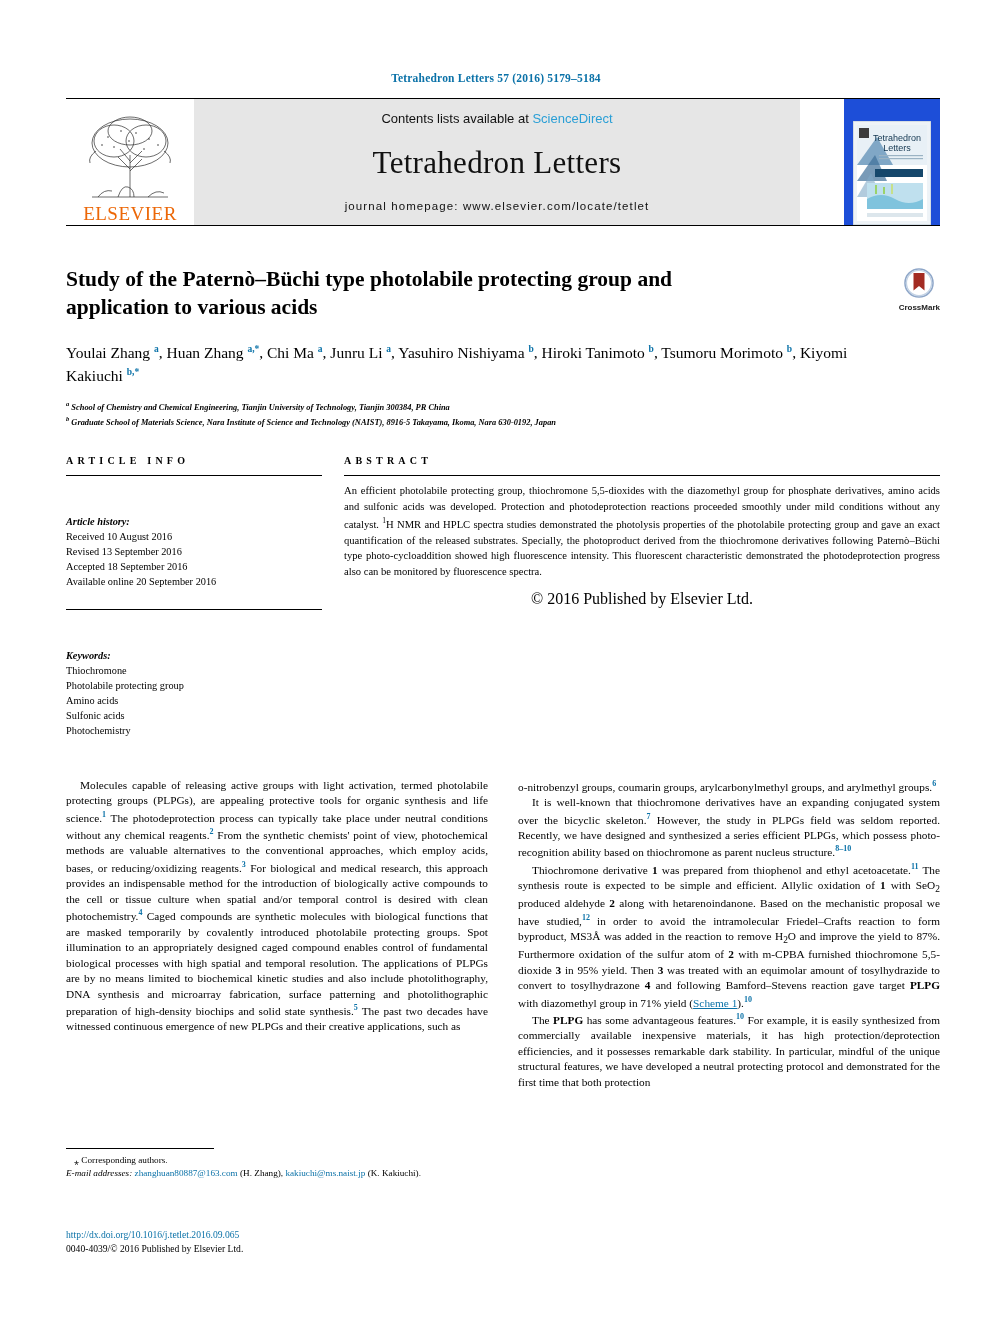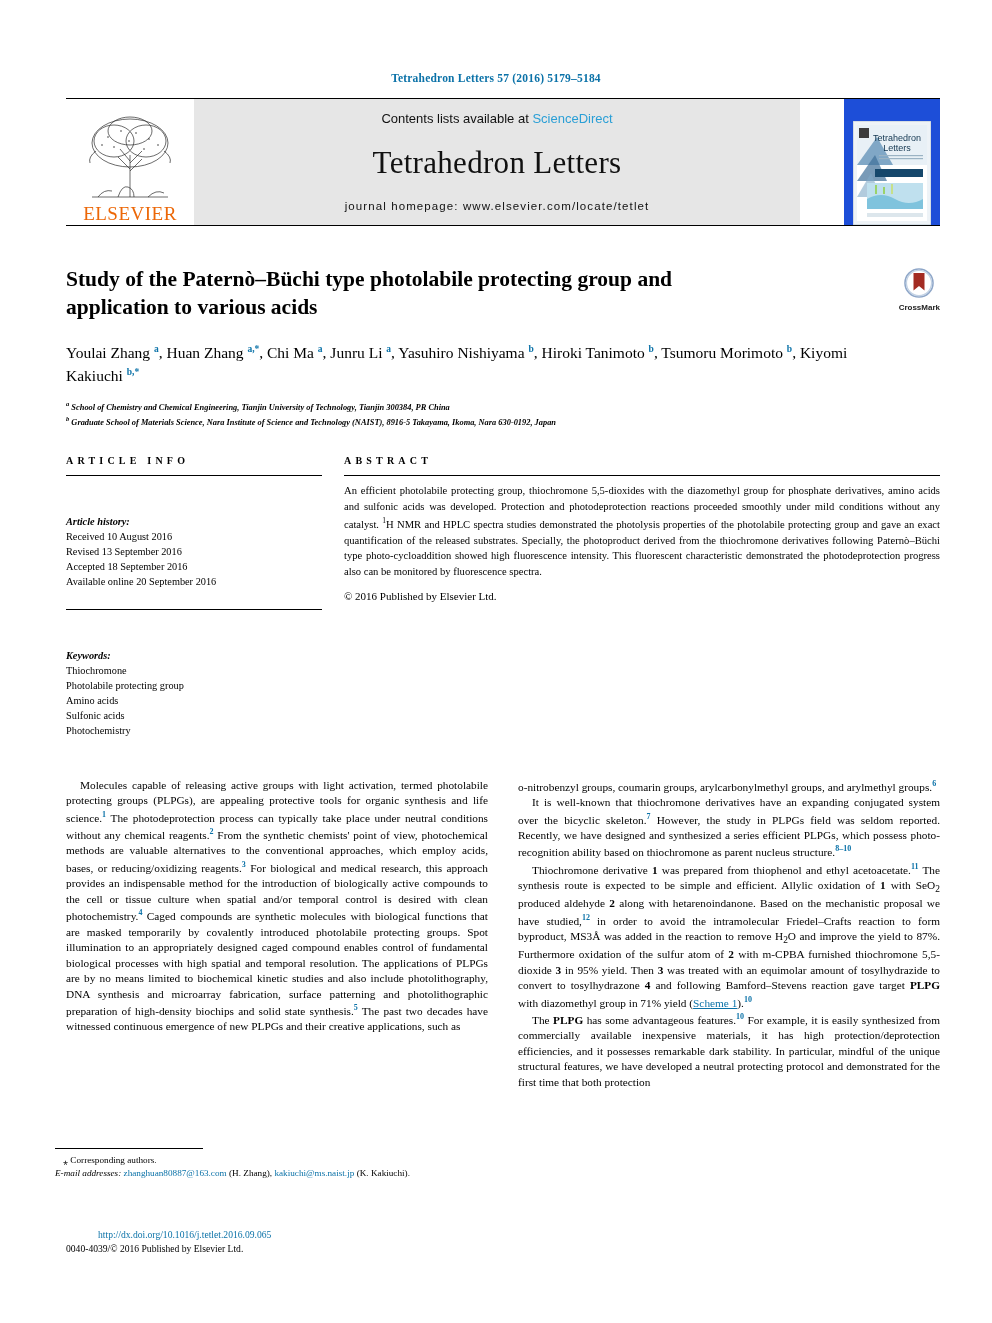--- a/index.html
+++ b/index.html
@@ -104,21 +104,21 @@
   .rule{border-top:1.4px solid #000;}
   .rule-thin{border-top:.8px solid #000;}
   .info-body{font-family:"Liberation Serif", serif;font-size:10.3px;line-height:1.46;padding-top:6px;}
   .info-label{font-style:italic;font-weight:bold;margin-top:32px;}
   .kw-block{margin-top:13px;padding-top:6px;}
   .abs-body{
     font-family:"Liberation Serif", serif;
     font-size:10.6px;line-height:1.5;text-align:justify;padding-top:7px;
   }
   .abs-body sup{font-size:7.5px;}
-  .copyline{text-align:left;margin-top:10px;font-size:11px;}
+  .copyline{text-align:center;margin-top:10px;font-size:16px;}
 
   
   .body2col{
     margin:40px 52px 0 66px;
     display:flex;gap:30px;
   }
   .bcol{flex:1 1 0;}
   .bcol p{
     font-family:"Liberation Serif", serif;
     font-size:11.3px;line-height:1.375;text-align:justify;
@@ -126,34 +126,34 @@
     -webkit-hyphens:auto;hyphens:auto;
   }
   .bcol p.noindent{text-indent:0;}
   .bcol sup{font-size:8px;color:#0b72a8;font-weight:bold;}
   .bcol b{font-weight:bold;}
   .lnk{color:#0b72a8;text-decoration:none;}
   .lnk-u{color:#0b72a8;text-decoration:underline;}
 
   
   .footnotes{
-    position:absolute;left:55px;top:1148px;width:418px;
+    position:absolute;left:66px;top:1148px;width:418px;
   }
   .fn-rule{border-top:.8px solid #000;width:148px;margin-bottom:5px;}
   .fn{
     font-family:"Liberation Serif", serif;
     font-size:9.2px;line-height:1.45;text-indent:0;
   }
   .fn-star{margin-left:8px;}
   .fn em{font-style:italic;}
   .footer{
     position:absolute;left:66px;top:1228px;width:460px;
     font-family:"Liberation Serif", serif;font-size:9.6px;line-height:1.45;
   }
-  .doi{color:#0b72a8;margin-left:32px;}
+  .doi{color:#0b72a8;}
 </style>
 </head>
 <body>
 
 <div class="page">
 
   <div class="runhead">Tetrahedron Letters 57 (2016) 5179–5184</div>
 
   <div class="masthead">
     <div class="mast-inner">

